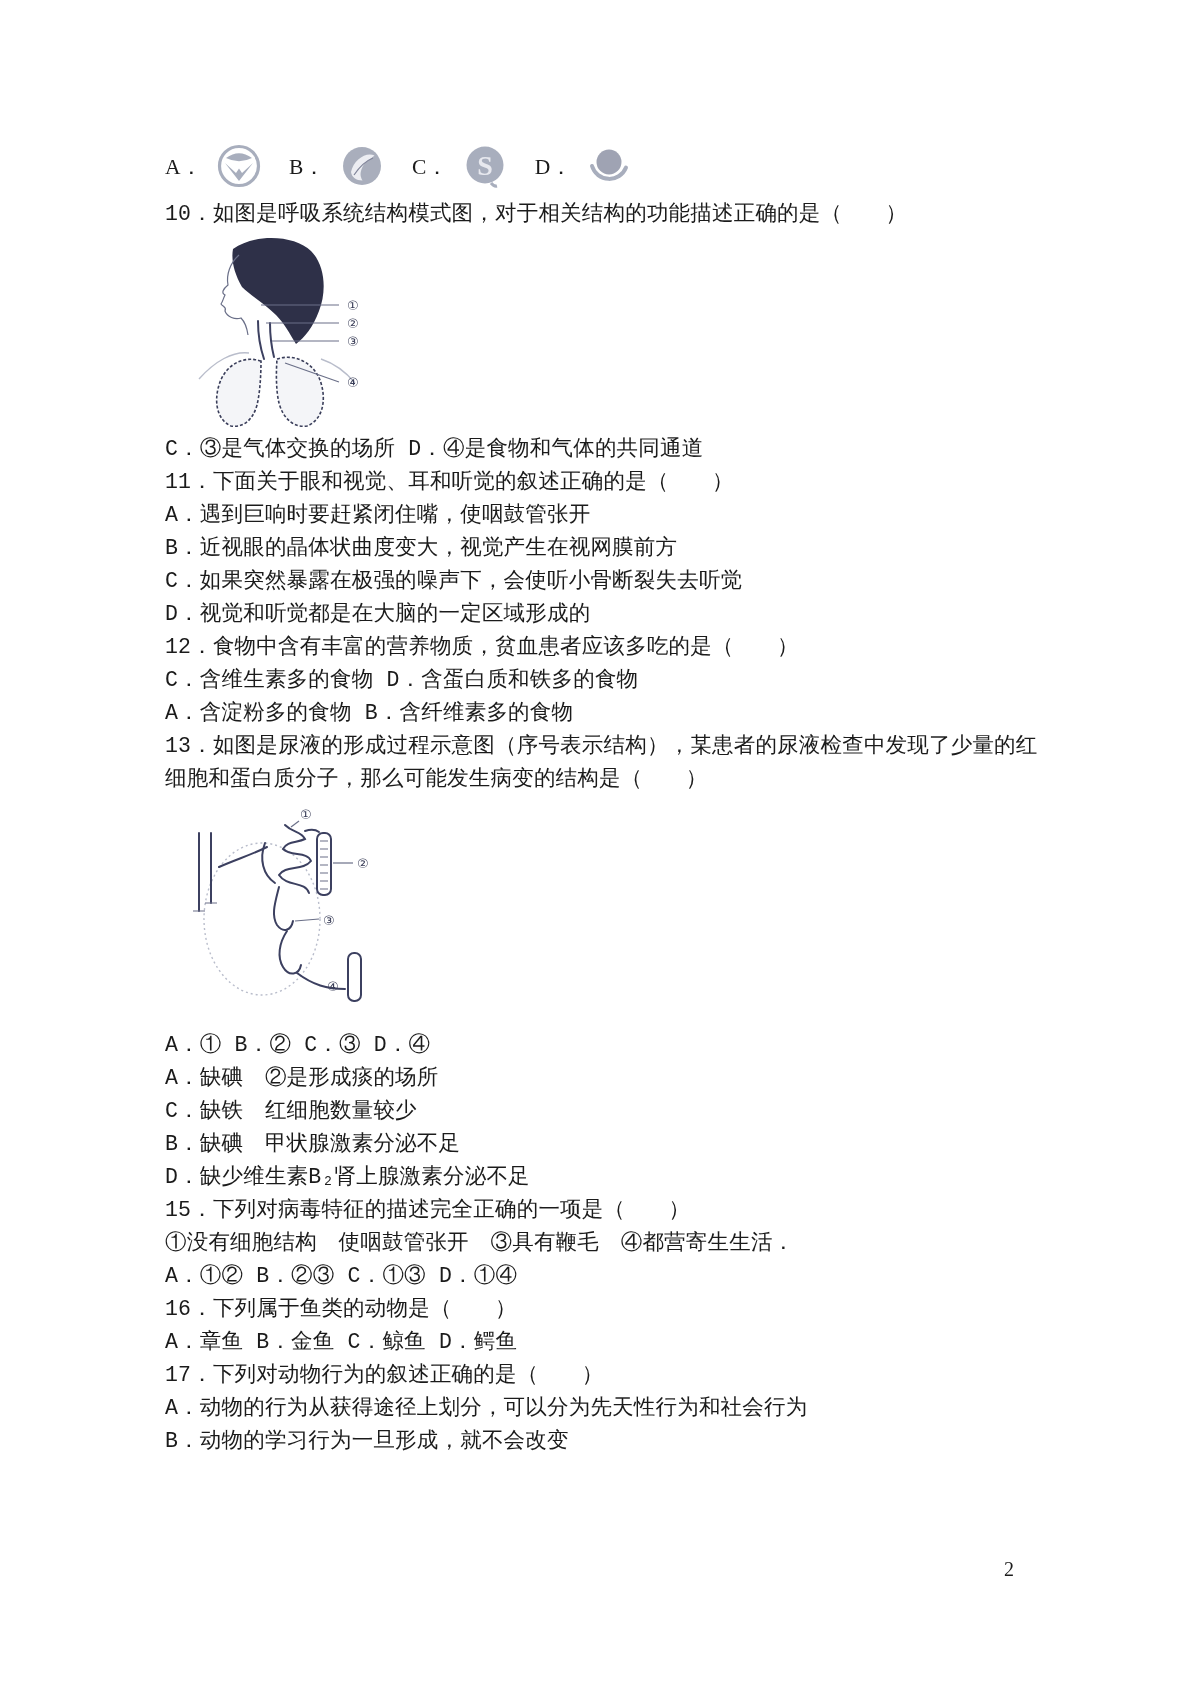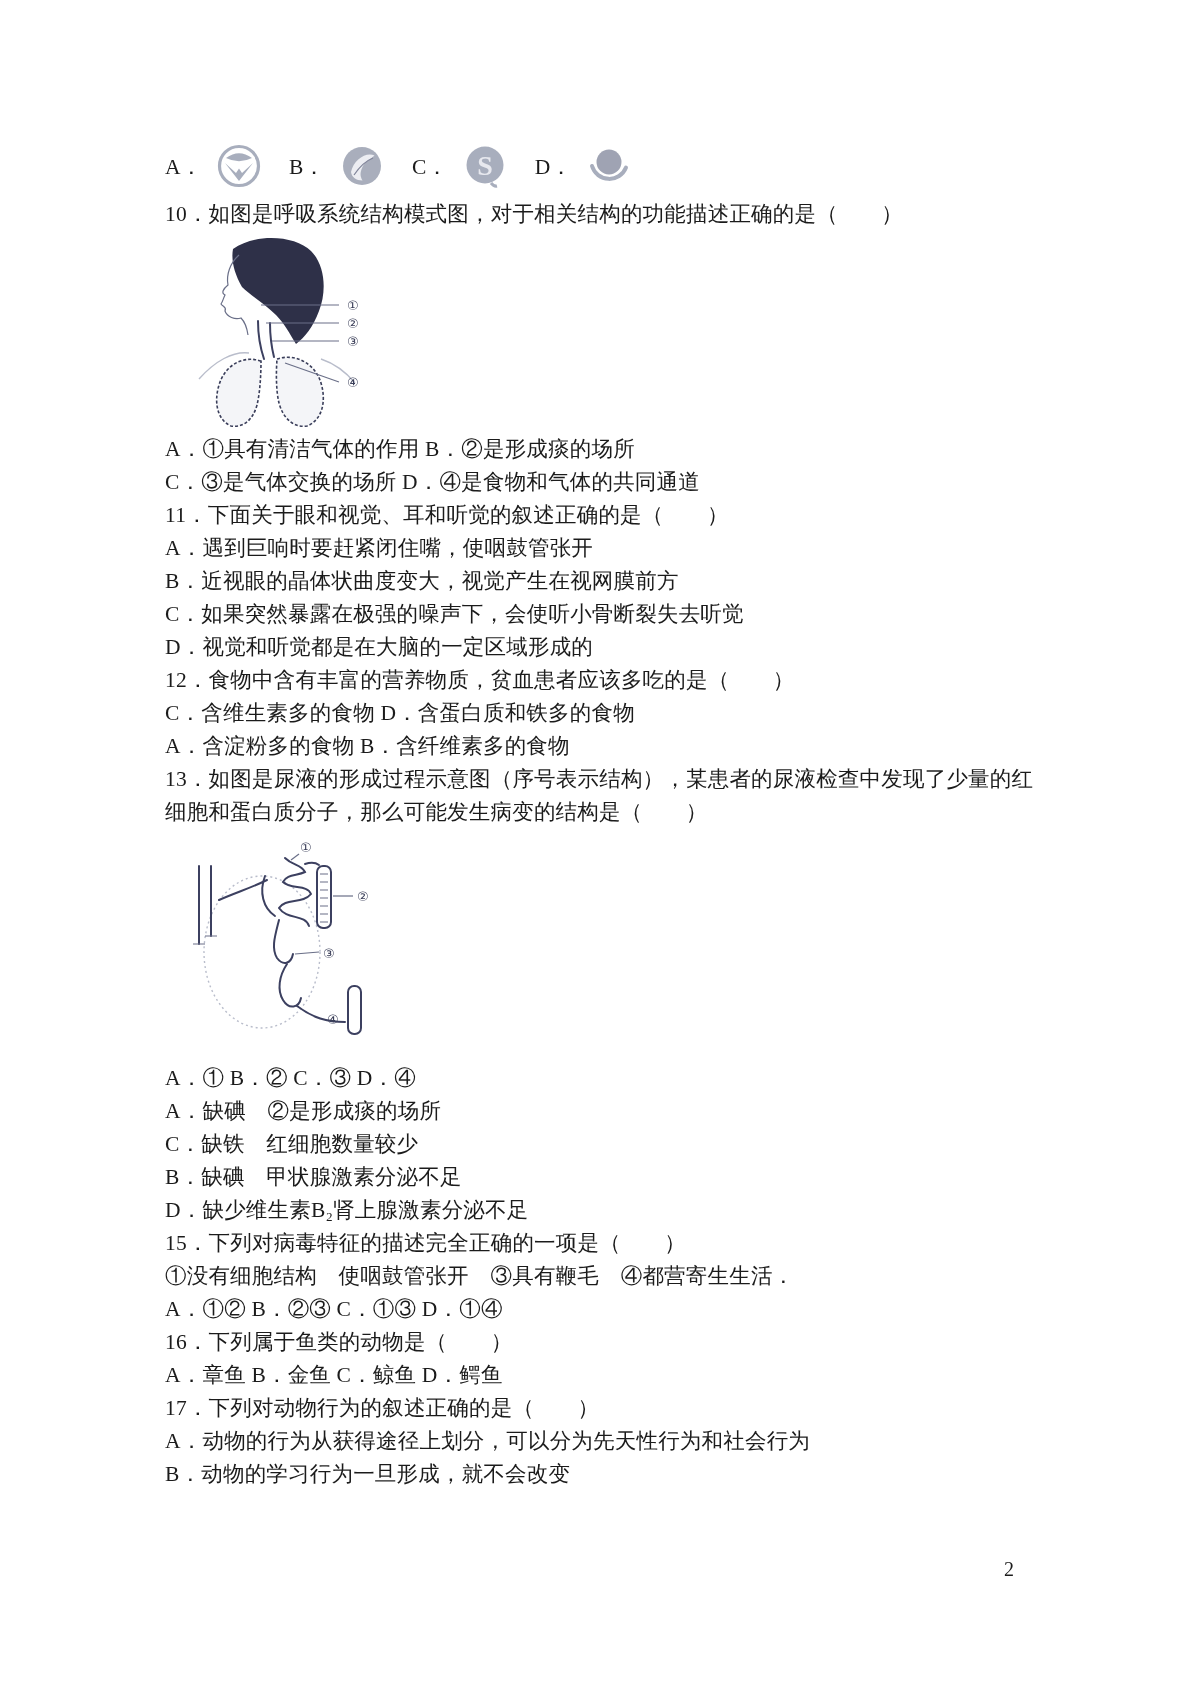--- a/index.html
+++ b/index.html
@@ -14,20 +14,21 @@
   .page{
     position:absolute;inset:0;
     padding:138px 150px 0 165px;
     box-sizing:border-box;
   }
   .line{
     font-size:21.5px;
     line-height:33px;
     white-space:nowrap;
     letter-spacing:0.2px;
+    font-family:Liberation Mono, monospace;
   }
   .logo-row{
     display:flex;
     align-items:center;
     height:56px;
     margin-bottom:4px;
   }
   .logo-row .lab{
     font-size:21.5px;
     margin-right:13px;
@@ -105,21 +106,20 @@
     <path d="M88,72 L166,72" class="ink-thin"></path>
     <path d="M93,90 L166,90" class="ink-thin"></path>
     <path d="M99,108 L166,108" class="ink-thin"></path>
     <path d="M112,130 L166,149" class="ink-thin"></path>
     <text x="174" y="77" class="callout-num">①</text>
     <text x="174" y="95" class="callout-num">②</text>
     <text x="174" y="113" class="callout-num">③</text>
     <text x="174" y="154" class="callout-num">④</text>
   </svg>
 
-  <div class="line">A．①具有清洁气体的作用 B．②是形成痰的场所</div>
   <div class="line">C．③是气体交换的场所 D．④是食物和气体的共同通道</div>
 
   <div class="line">11．下面关于眼和视觉、耳和听觉的叙述正确的是（　　）</div>
   <div class="line">A．遇到巨响时要赶紧闭住嘴，使咽鼓管张开</div>
   <div class="line">B．近视眼的晶体状曲度变大，视觉产生在视网膜前方</div>
   <div class="line">C．如果突然暴露在极强的噪声下，会使听小骨断裂失去听觉</div>
   <div class="line">D．视觉和听觉都是在大脑的一定区域形成的</div>
 
   <div class="line">12．食物中含有丰富的营养物质，贫血患者应该多吃的是（　　）</div>
   <div class="line">C．含维生素多的食物 D．含蛋白质和铁多的食物</div>

